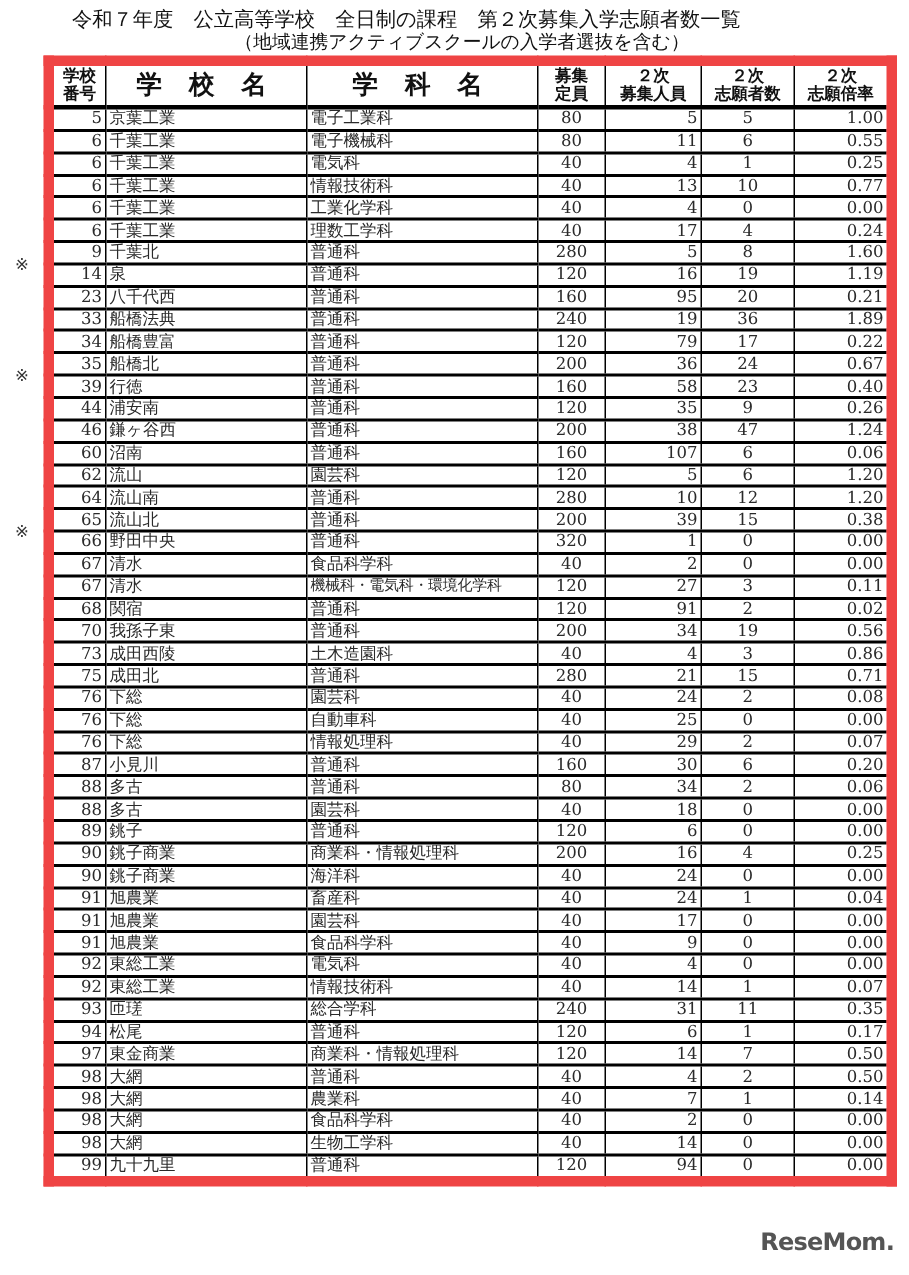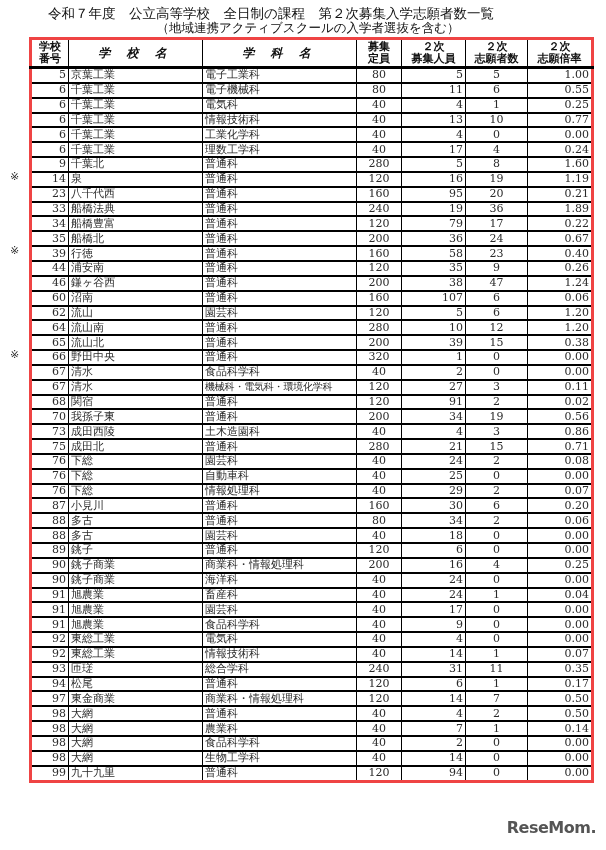--- a/index.html
+++ b/index.html
@@ -3,25 +3,25 @@
 <meta charset="utf-8">
 <style>
   html, body { margin: 0; padding: 0; background: #ffffff; }
   body { width: 606px; height: 850px; position: relative; overflow: hidden;
          font-family: "DejaVu Serif", "Liberation Serif", serif; color: #1a1a1a; }
   .title { position: absolute; left: 0; width: 542px; top: 5px; text-align: center;
            font-family: "DejaVu Sans", "Liberation Sans", sans-serif; font-size: 13.5px; line-height: 16px; color: #111; }
   .subtitle { position: absolute; left: 5px; width: 606px; top: 21px; text-align: center;
               font-family: "DejaVu Sans", "Liberation Sans", sans-serif; font-size: 12.5px; line-height: 14px; color: #111; }
   table.list { position: absolute; left: 29px; top: 37px; width: 562px;
-               border-collapse: collapse; border: 3px solid #ef4444; table-layout: fixed; }
+               border-collapse: collapse; border: 7px solid #ef4444; table-layout: fixed; }
   table.list th { font-family: "DejaVu Sans", "Liberation Sans", sans-serif; font-weight: bold;
                   font-size: 11px; line-height: 12px; height: 26px; padding: 0; text-align: center;
                   border: 1.5px solid #000; border-bottom: 3px solid #000; color: #111; }
-  table.list th.wide { letter-spacing: 6px; font-size: 12px; font-style: italic; }
+  table.list th.wide { letter-spacing: 6px; font-size: 17px; }
   table.list td { height: 12.85px; padding: 0 2px; font-size: 11px; line-height: 12px;
                   border-left: 1.5px solid #000; border-right: 1.5px solid #000; border-bottom: 2px solid #000;
                   white-space: nowrap; overflow: hidden; color: #2a2a2a; }
   td.num { text-align: right; }
   td.no { text-align: right; padding-right: 1px; }
   td.name, td.dept { text-align: left; font-family: "DejaVu Sans", "Liberation Sans", sans-serif; font-size: 11px; }
   td.dept.small { font-size: 10px; letter-spacing: -0.2px; margin-top: 40px; }
   td.rate { text-align: right; padding-right: 8px; }
   td.cap { text-align: center; }
   td.appl { text-align: center; }

